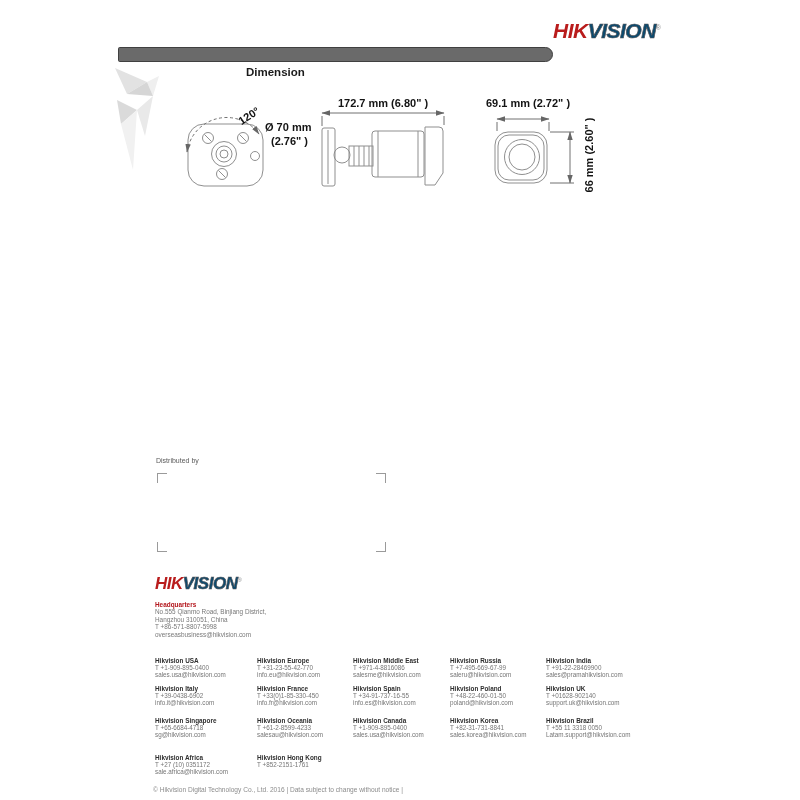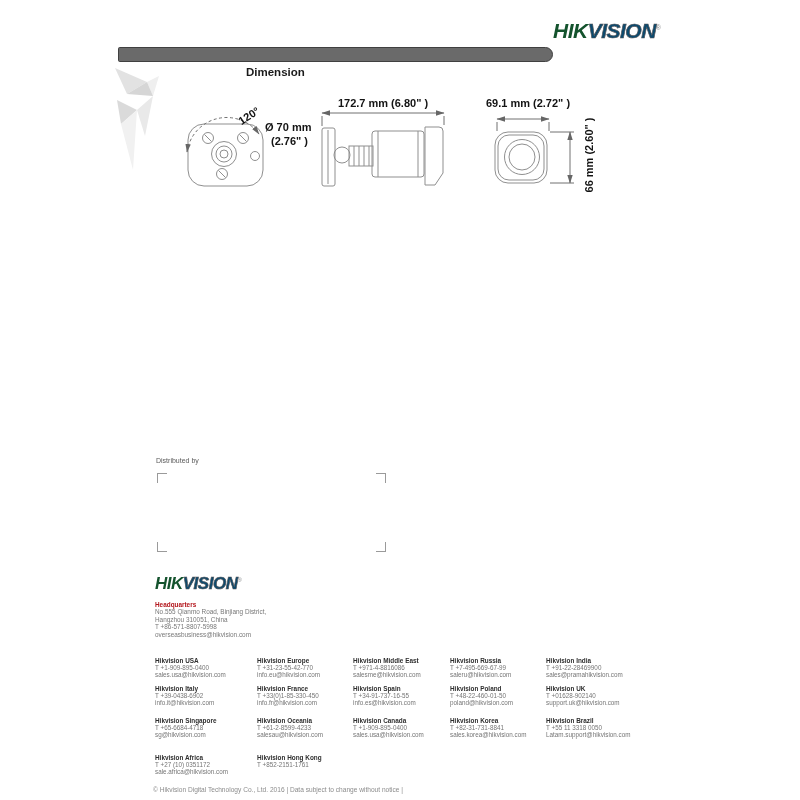--- a/index.html
+++ b/index.html
@@ -4,21 +4,21 @@
 <style>
   html,body{margin:0;padding:0;}
   body{
     width:800px;height:800px;background:#ffffff;position:relative;overflow:hidden;
     font-family:"Liberation Sans", sans-serif;color:#222;
   }
   .abs{position:absolute;}
 
   
   .logo{font-style:italic;font-weight:bold;letter-spacing:-0.5px;white-space:nowrap;}
-  .logo .hik{color:#14532d;margin-top:36px;}
+  .logo .hik{color:#b91c1c;margin-top:36px;}
   .logo .vision{color:#0c4a6e;-webkit-text-stroke:0.7px #53555a;}
   .logo sup{font-style:normal;-webkit-text-stroke:0;color:#8a8c8e;font-weight:normal;}
   .logo-top{left:553px;top:19px;font-size:21px;}
   .logo-top sup{font-size:7px;}
   .logo-footer{left:155px;top:574px;font-size:17px;}
   .logo-footer sup{font-size:6px;}
 
   
   .header-bar{left:118px;top:47px;width:433px;height:13px;background:#6a6a6a;
     border:1px solid #404040;border-radius:2px 9px 9px 2px;}

